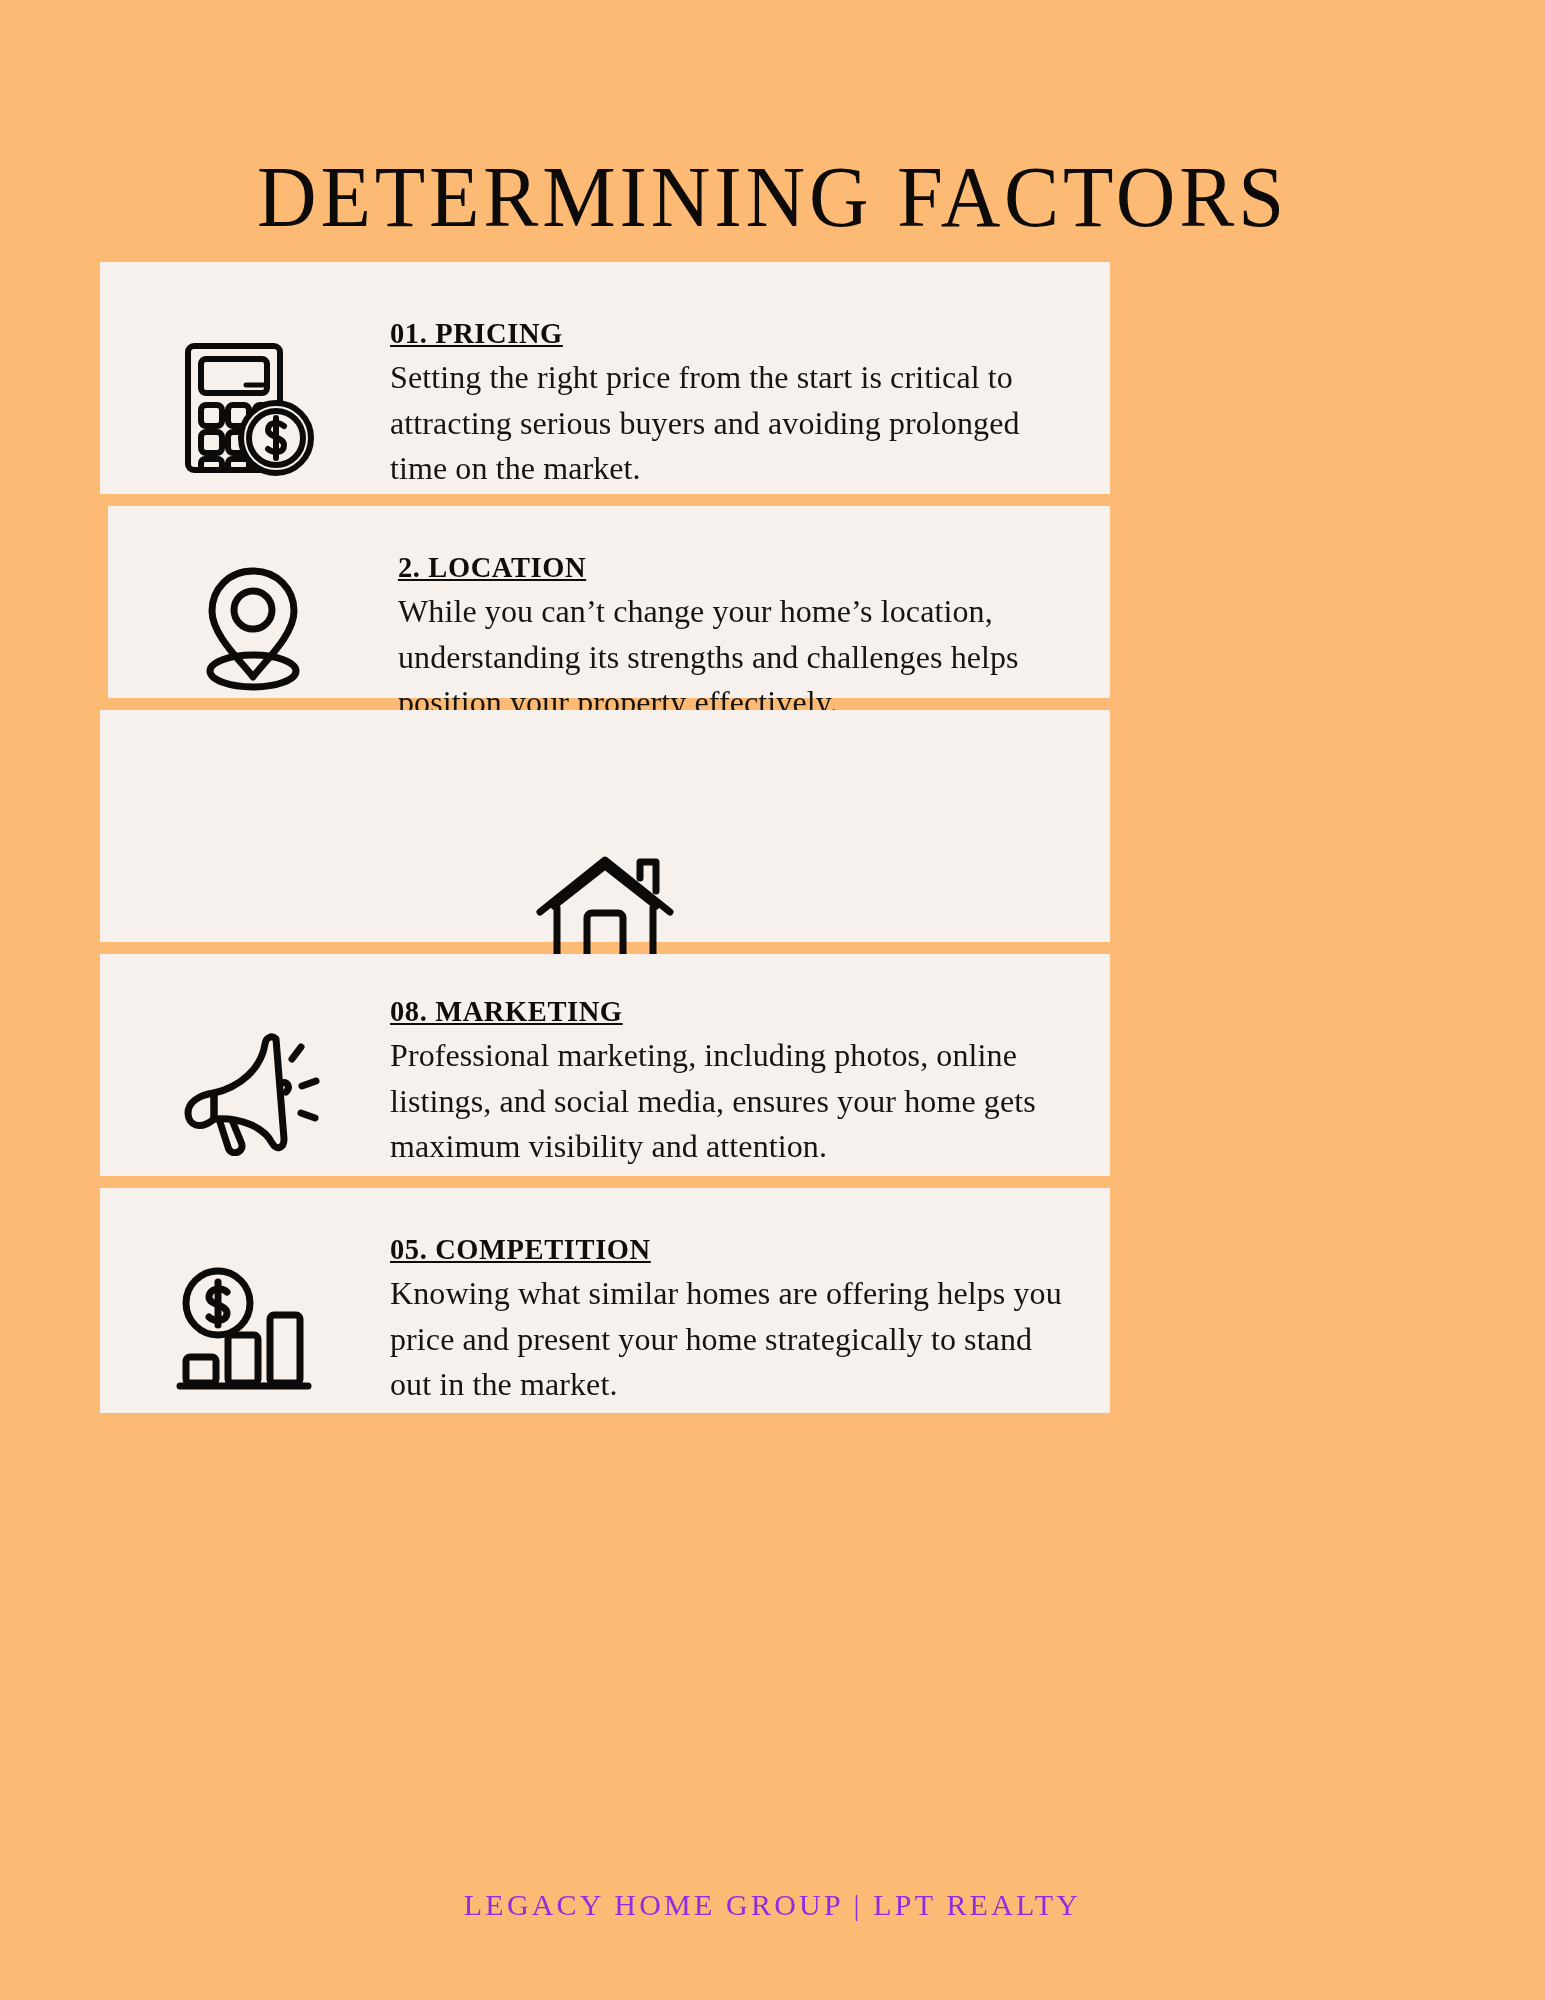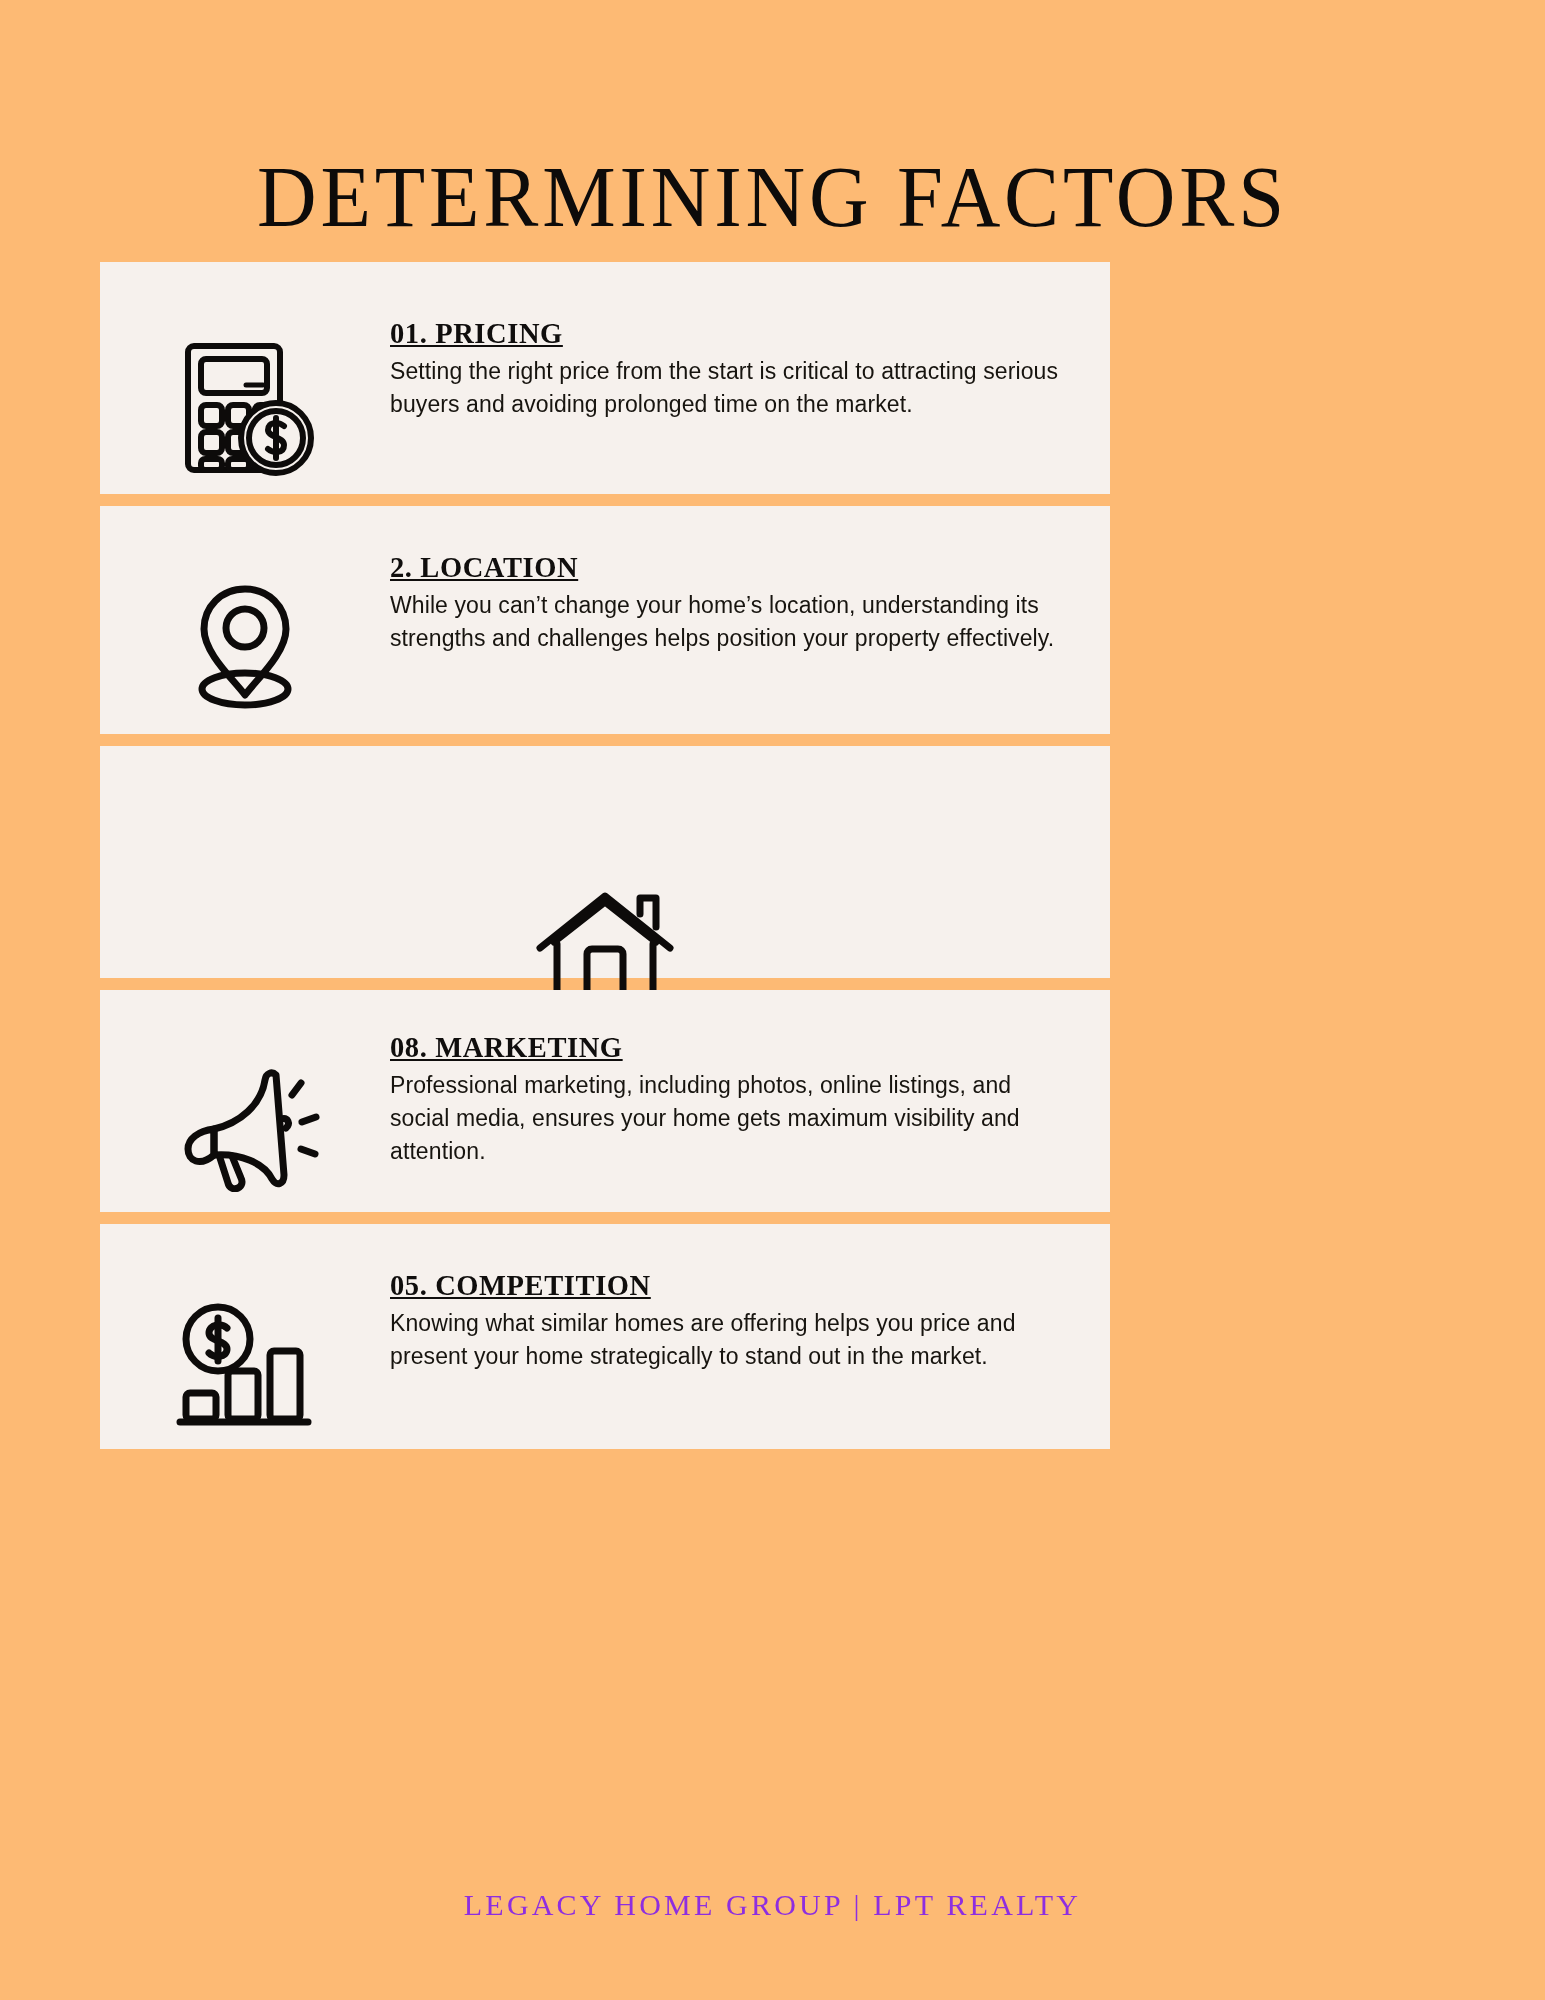--- a/index.html
+++ b/index.html
@@ -80,32 +80,32 @@
     font-weight: 700;
     font-size: 28.5px;
     letter-spacing: 0.6px;
     color: #100e0d;
     margin: 0 0 6px 0;
     line-height: 1.1;
     text-decoration: underline;
   }
 
   .card-text {
-    font-family: Liberation Sans, sans-serif;
+    font-family: Liberation Serif, serif;
     font-weight: 400;
-    font-size: 23px;
+    font-size: 32px;
     line-height: 1.42;
     color: #17140f;
     margin: 0;
     letter-spacing: 0.1px;
   }
 
   
   .card.h1 { height: 232px; padding-top: 56px; }
-  .card.h2 { height: 228px; padding-top: 46px; }
+  .card.h2 { height: 192px; padding-top: 46px; margin-left: 8px; }
   .card.h3 { height: 232px; padding-top: 56px; flex-direction: column; }
   .card.h4 { height: 222px; padding-top: 42px; }
   .card.h5 { height: 225px; padding-top: 46px; }
 
   
   .footer {
     position: absolute;
     left: 0;
     right: 0;
     bottom: 78px;

